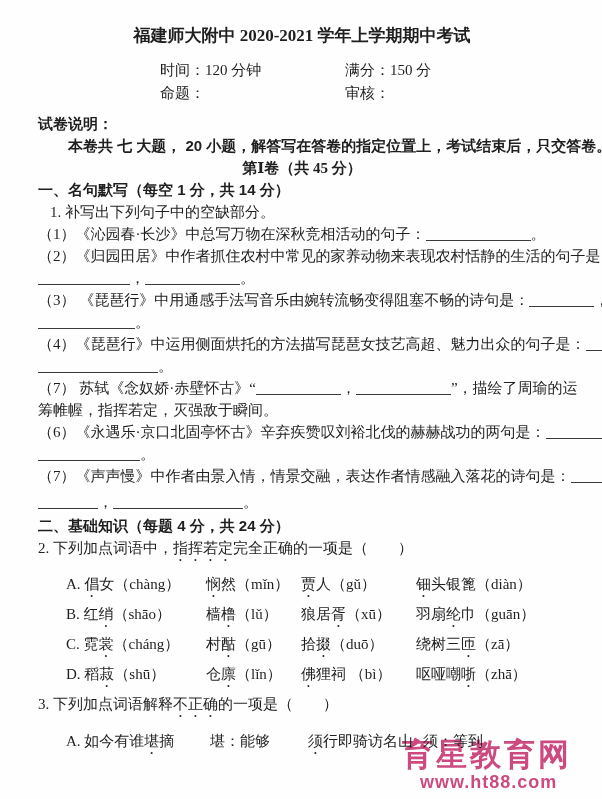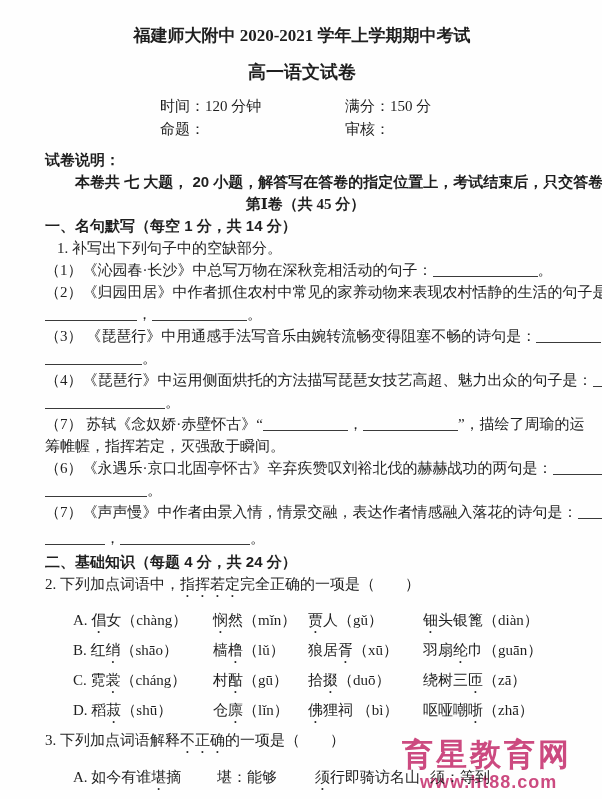--- a/index.html
+++ b/index.html
@@ -13,21 +13,21 @@
   .exam-title{
     text-align:center;font-size:17px;font-weight:bold;line-height:24px;margin:0;
   }
   .exam-subtitle{
     text-align:center;font-size:18px;font-weight:bold;line-height:24px;margin:12px 0 0 0;
   }
   .info{margin-top:11px;padding-left:122px;line-height:23px;}
   .info-pair{display:inline-block;width:185px;}
   .info-val{}
   .doc{margin-top:8px;}
-  .dline{line-height:22px;white-space:nowrap;margin-left:7px;}
+  .dline{line-height:22px;white-space:nowrap;}
   .dline.b{font-weight:bold;}
   .dline.hei{font-weight:bold;font-family:"Liberation Sans","DejaVu Sans",sans-serif;font-size:15px;}
   .dline.center{text-align:center;}
   .dline.opt{line-height:26px;}
   .cell{display:inline-block;white-space:nowrap;vertical-align:top;}
   .blank{
     display:inline-block;height:15px;vertical-align:-2px;
     border-bottom:1px solid #3a3a3a;
   }
   .em{
@@ -49,21 +49,20 @@
 
 <div class="page">
 
   <div class="watermark" style="color: #be185d;">
     <div class="wm-name">育星教育网</div>
     <div class="wm-url">www.ht88.com</div>
   </div>
 
   <div class="content">
     <div class="exam-title">福建师大附中 2020-2021 学年上学期期中考试</div>
-    <div class="exam-subtitle">高一语文试卷</div>
 
     <div class="info">
       <div class="info-row">
         <span class="info-pair"><span>时间：</span><span class="info-val">120 分钟</span></span><span><span>满分：</span><span class="info-val">150 分</span></span>
       </div>
       <div class="info-row">
         <span class="info-pair"><span>命题：</span></span><span>审核：</span>
       </div>
     </div>
 

